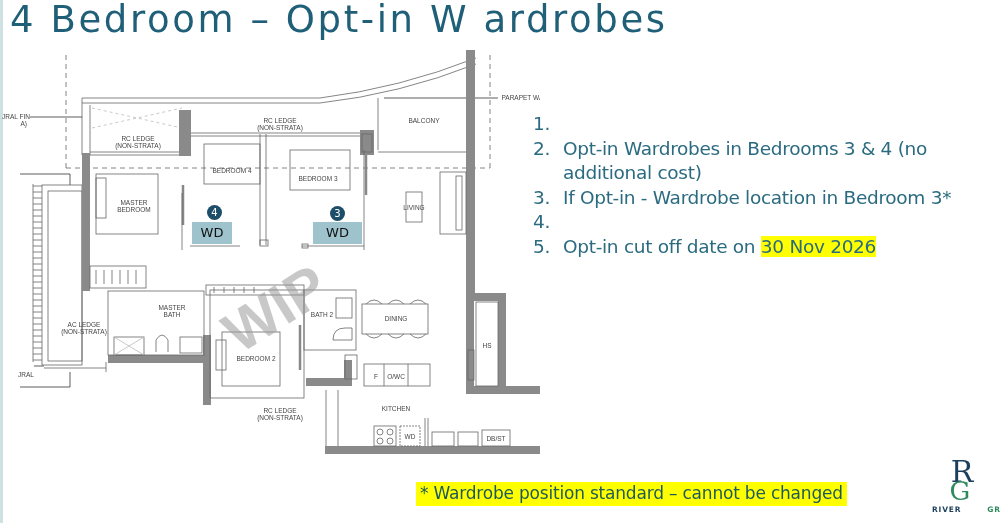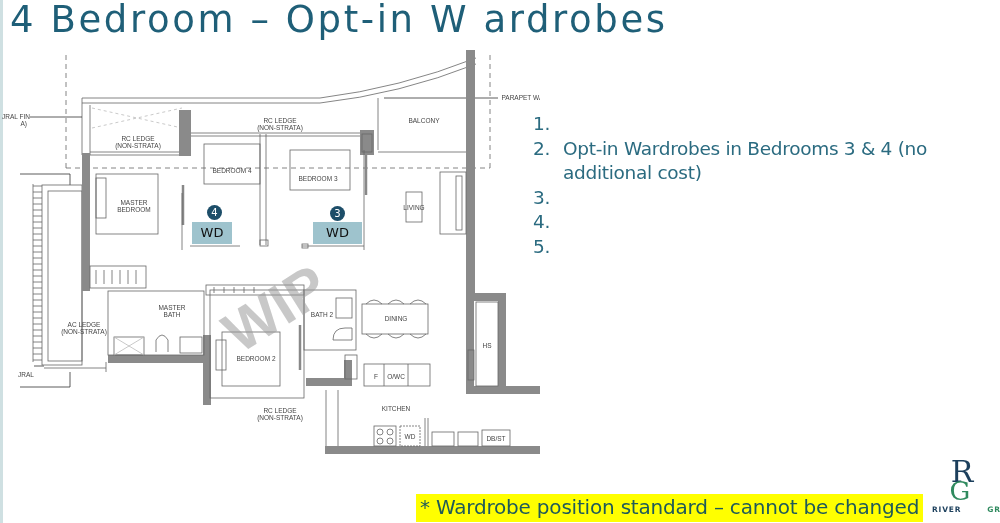--- a/index.html
+++ b/index.html
@@ -5,21 +5,21 @@
   html, body { margin:0; padding:0; }
   body { width:1000px; height:523px; background:#ffffff; position:relative; overflow:hidden; font-family:"Liberation Sans", sans-serif; }
   .edge { position:absolute; left:0; top:0; width:3px; height:523px; background:#cfe0e2; }
   .title { position:absolute; left:10px; top:-2px; font-size:37px; color:#1f5f78; letter-spacing:2.6px; font-family:"DejaVu Sans", sans-serif; font-weight:400; white-space:nowrap; }
   .plan { position:absolute; left:0; top:50px; width:540px; height:430px; }
   .lbl { font-family:"Liberation Sans", sans-serif; font-size:6.5px; fill:#444; }
   .notes { position:absolute; left:533px; top:112px; width:460px; }
   .note { display:flex; font-family:"DejaVu Sans", sans-serif; font-size:18.5px; color:#2b6b80; line-height:24.5px; letter-spacing:-0.3px; }
   .note .num { width:30px; flex:none; }
   .hl { background:#ffff00; }
-  .footer { position:absolute; left:416px; top:494px; background:#ffff00; padding:1px 4px 3px 4px; font-family:"DejaVu Sans", sans-serif; font-size:20px; color:#1f5a5a; white-space:nowrap; letter-spacing:-0.2px; }
+  .footer { position:absolute; left:416px; top:482px; background:#ffff00; padding:1px 4px 3px 4px; font-family:"DejaVu Sans", sans-serif; font-size:17px; color:#1f5a5a; white-space:nowrap; letter-spacing:-0.2px; }
   .logo { position:absolute; left:932px; top:452px; width:60px; height:70px; text-align:center; }
   .logo-word { position:absolute; left:0; top:53px; width:60px; font-family:"DejaVu Sans", sans-serif; font-weight:bold; font-size:7.5px; letter-spacing:0.8px; }
   .logo-word .a { color:#1c3f5c; } .logo-word .b { color:#2f8a5e;padding-left:26px; }
   .wd { position:absolute; background:#9ec3cd; color:#111; font-family:"DejaVu Sans", sans-serif; font-size:13px; text-align:center; line-height:22px; }
   .badge { position:absolute; width:15px; height:15px; border-radius:50%; background:#1d4e69; color:#fff; font-family:"DejaVu Sans", sans-serif; font-size:10px; text-align:center; line-height:15px; }
 </style>
 </head>
 <body>
 
 <div class="edge"></div>
@@ -244,26 +244,28 @@
 <div class="notes">
   <div class="note">
       <span class="num">1.</span>
     </div>
   <div class="note">
       <span class="num">2.</span>
       <span>Opt-in Wardrobes in Bedrooms 3 &amp; 4 (no additional cost)</span>
     </div>
   <div class="note">
       <span class="num">3.</span>
+      <span>If Opt-in - Wardrobe location in Bedroom 3*</span>
     </div>
   <div class="note">
       <span class="num">4.</span>
     </div>
   <div class="note">
       <span class="num">5.</span>
+      <span><span>Opt-in cut off date on </span><span class="hl">30 Nov 2026</span></span>
     </div>
 </div>
 
 <div class="footer">* Wardrobe position standard – cannot be changed</div>
 
 <div class="logo">
   <svg width="60" height="52" viewBox="0 0 60 52">
     <text x="30" y="30" text-anchor="middle" font-family="DejaVu Serif, serif" font-size="30" fill="#1c3f5c">R</text>
     <text x="28" y="48" text-anchor="middle" font-family="DejaVu Serif, serif" font-size="26" fill="#2f8a5e">G</text>
   </svg>

